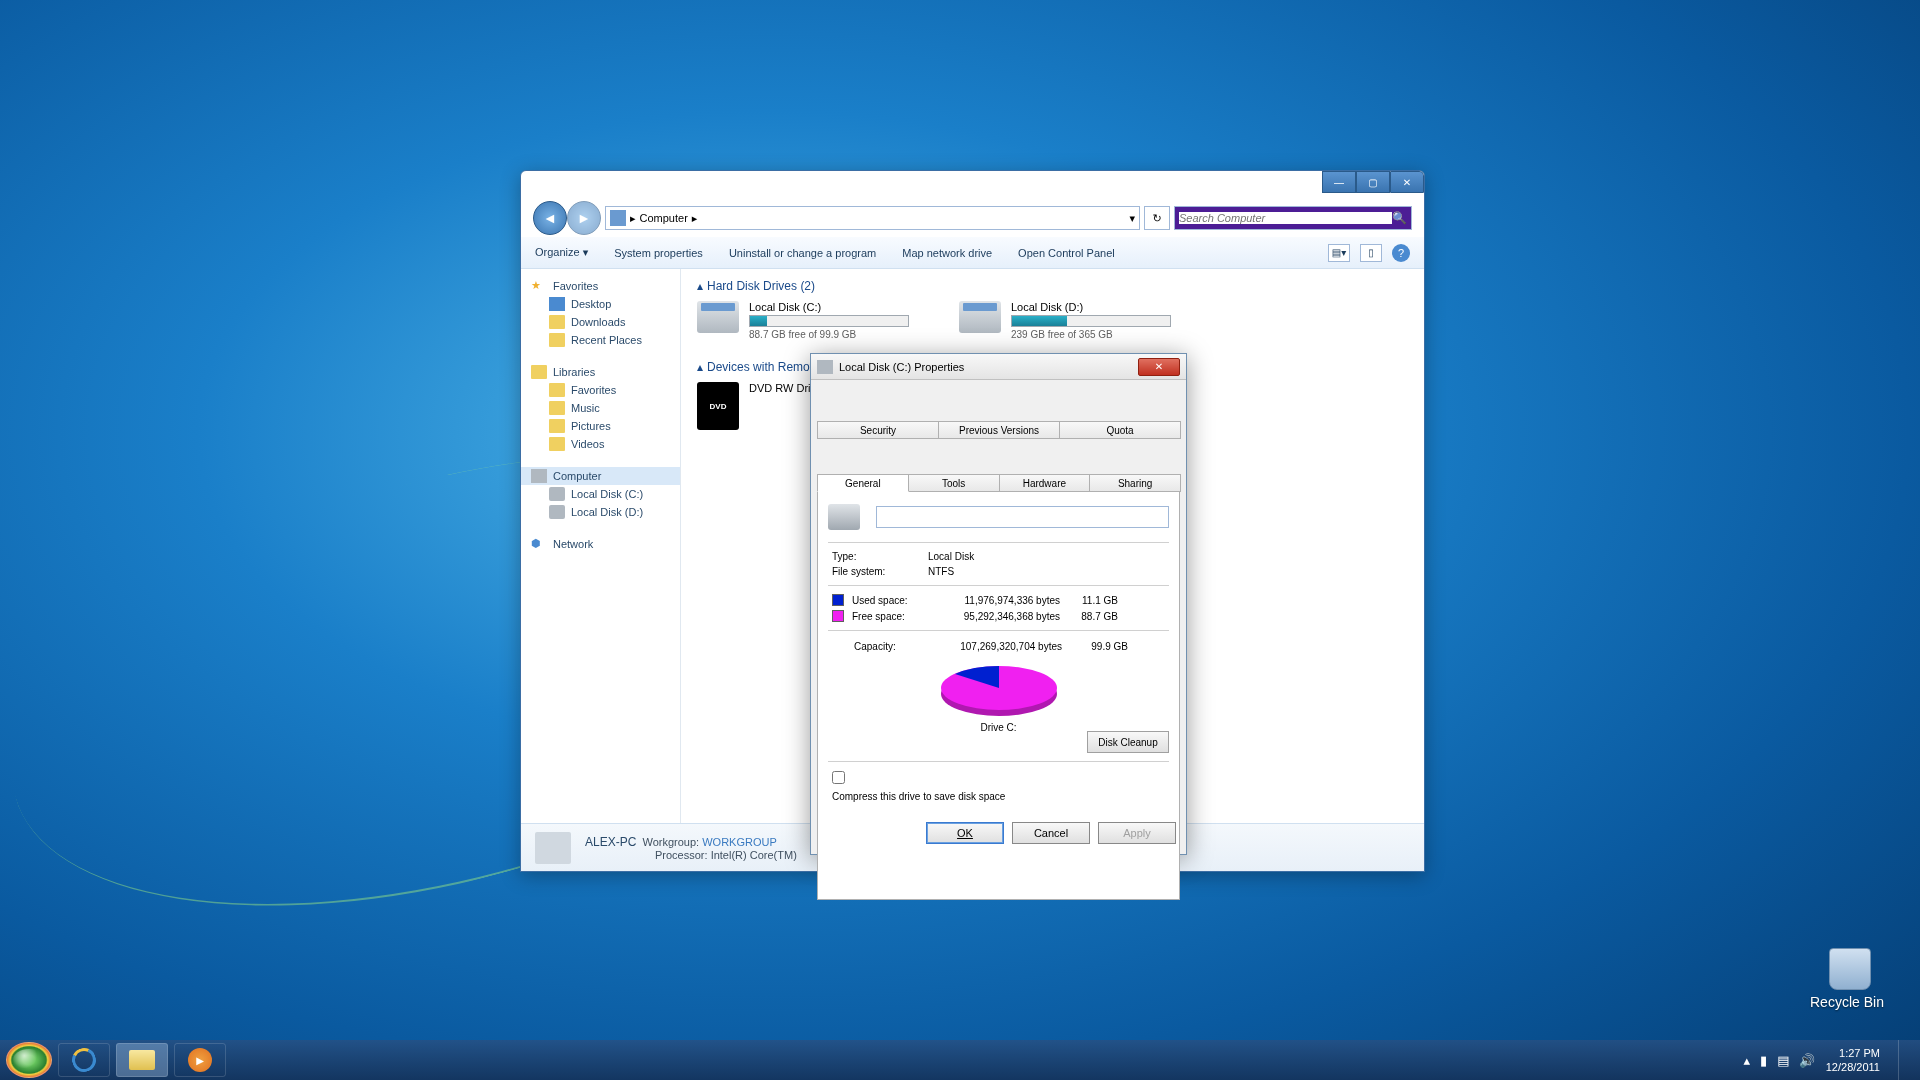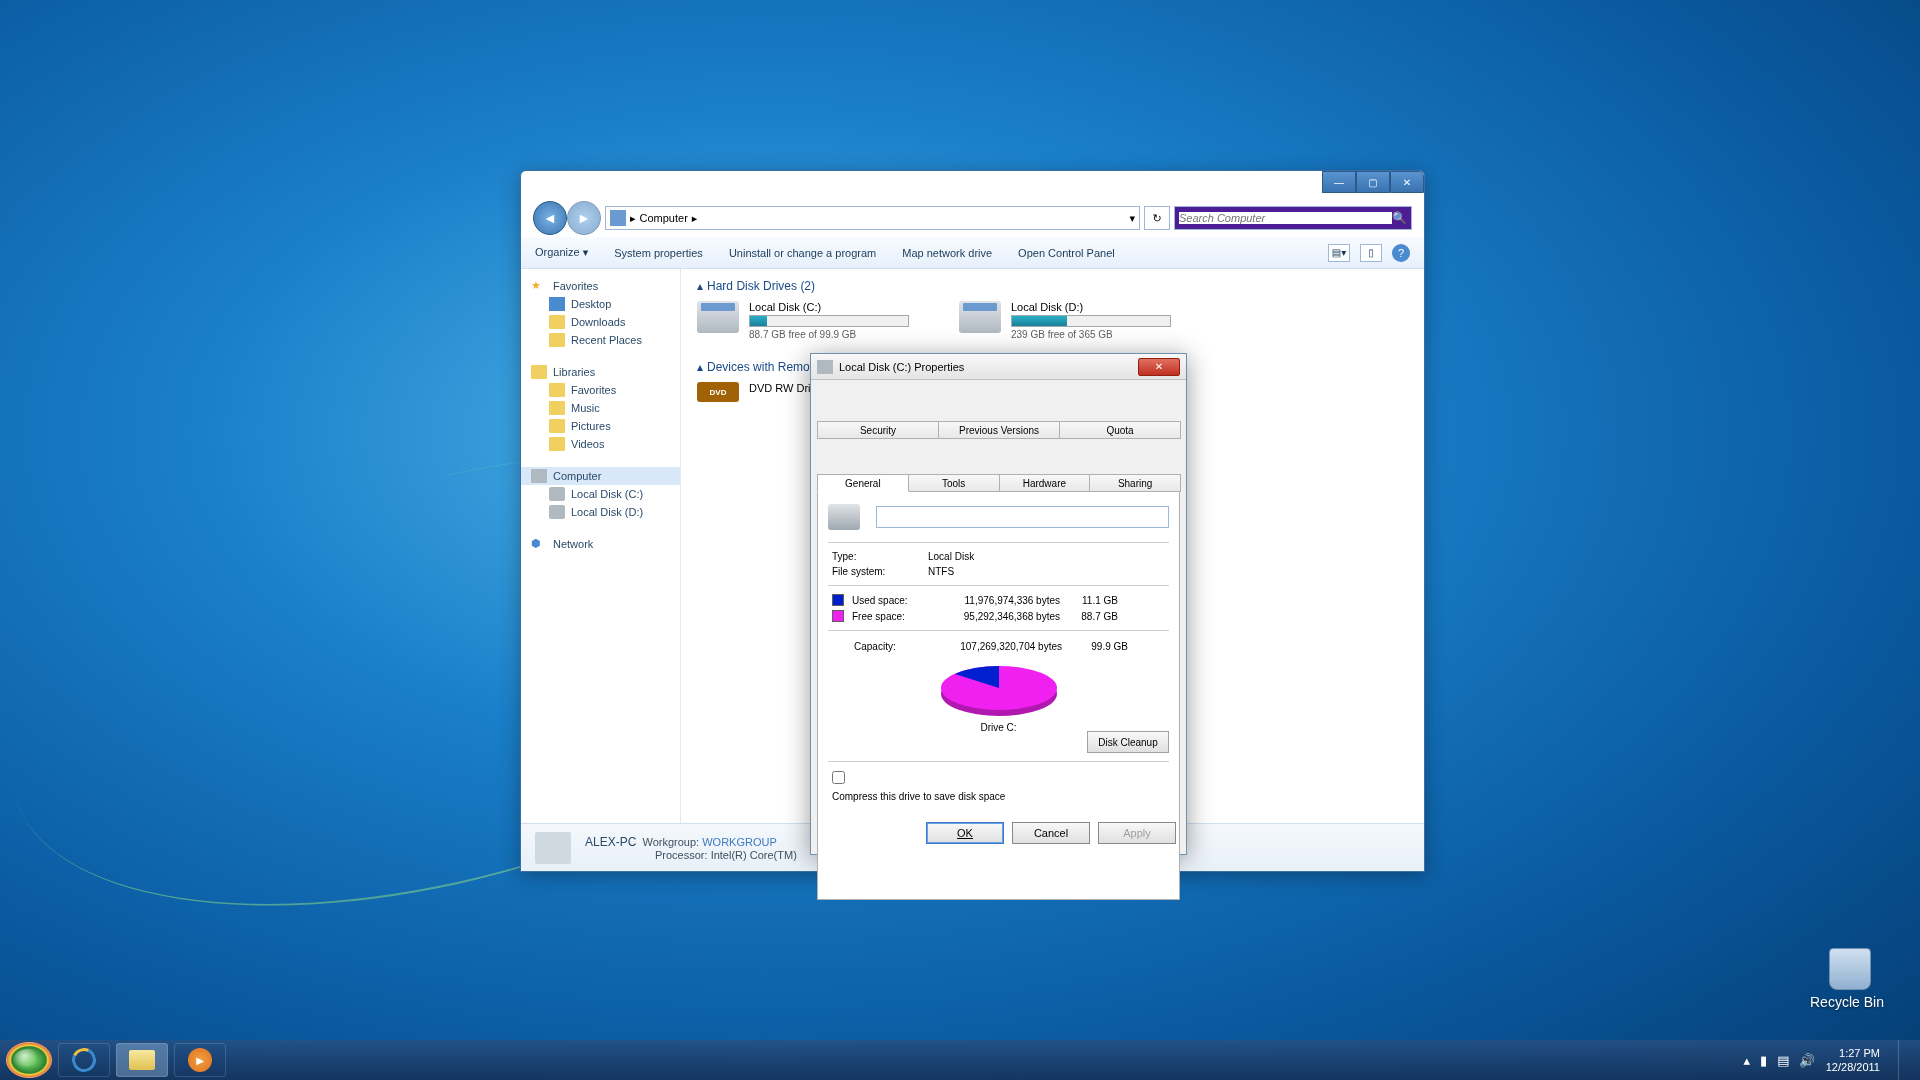--- a/index.html
+++ b/index.html
@@ -42,21 +42,21 @@
 .group-hdr { color: #1a4a8a; font-size: 12px; margin-bottom: 8px; display: flex; align-items: center; gap: 4px; }
 .drive-row { display: flex; gap: 50px; margin-bottom: 20px; }
 .drive { display: flex; gap: 10px; }
 .drive-icon { width: 42px; height: 32px; background: linear-gradient(#e0e4e8, #b0b8c0); border-radius: 3px; position: relative; }
 .drive-icon::after { content: ""; position: absolute; top: 2px; left: 4px; right: 4px; height: 8px; background: #6a9ad0; border-radius: 1px; }
 .drive-info { display: flex; flex-direction: column; gap: 2px; }
 .drive-name { color: #000; }
 .drive-bar { width: 160px; height: 12px; border: 1px solid #a0a8b0; background: #f0f0f0; position: relative; }
 .drive-fill { position: absolute; top: 0; left: 0; bottom: 0; background: linear-gradient(#2ab0c8, #1a8098); }
 .drive-free { color: #606060; font-size: 10px; }
-.dvd-icon { width: 42px; height: 20px; background: #a16207; border-radius: 3px; position: relative; display:flex; align-items:center; justify-content:center; color:#fff; font-size:8px; font-weight:bold; }
+.dvd-icon { width: 42px; height: 48px; background: #000000; border-radius: 3px; position: relative; display:flex; align-items:center; justify-content:center; color:#fff; font-size:8px; font-weight:bold; }
 
 .details-bar { position: absolute; bottom: 0; left: 0; right: 0; height: 48px; background: linear-gradient(#f4f8fc, #e8f0f8); border-top: 1px solid #d0e0f0; display: flex; align-items: center; padding: 0 14px; gap: 14px; font-size: 11px; color: #405060; }
 .pc-icon { width: 36px; height: 32px; background: #d0d8e0; border-radius: 2px; }
 .details-text .pc-name { color: #2a4a6a; font-size: 12px; }
 .details-text .wg { color: #3a7ac0; }
 
 
 .props { position: absolute; left: 810px; top: 353px; width: 377px; height: 502px; background: #f0f0f0; border: 1px solid #7090b0; box-shadow: 0 4px 24px rgba(0,0,0,0.4); }
 .props-title { height: 26px; background: linear-gradient(#f8f8f8, #e4e4e4); display: flex; align-items: center; padding: 0 6px; font-size: 11px; gap: 6px; border-bottom: 1px solid #c0c0c0; }
 .props-title .disk-ico { width: 16px; height: 14px; background: #b0b8c0; }

